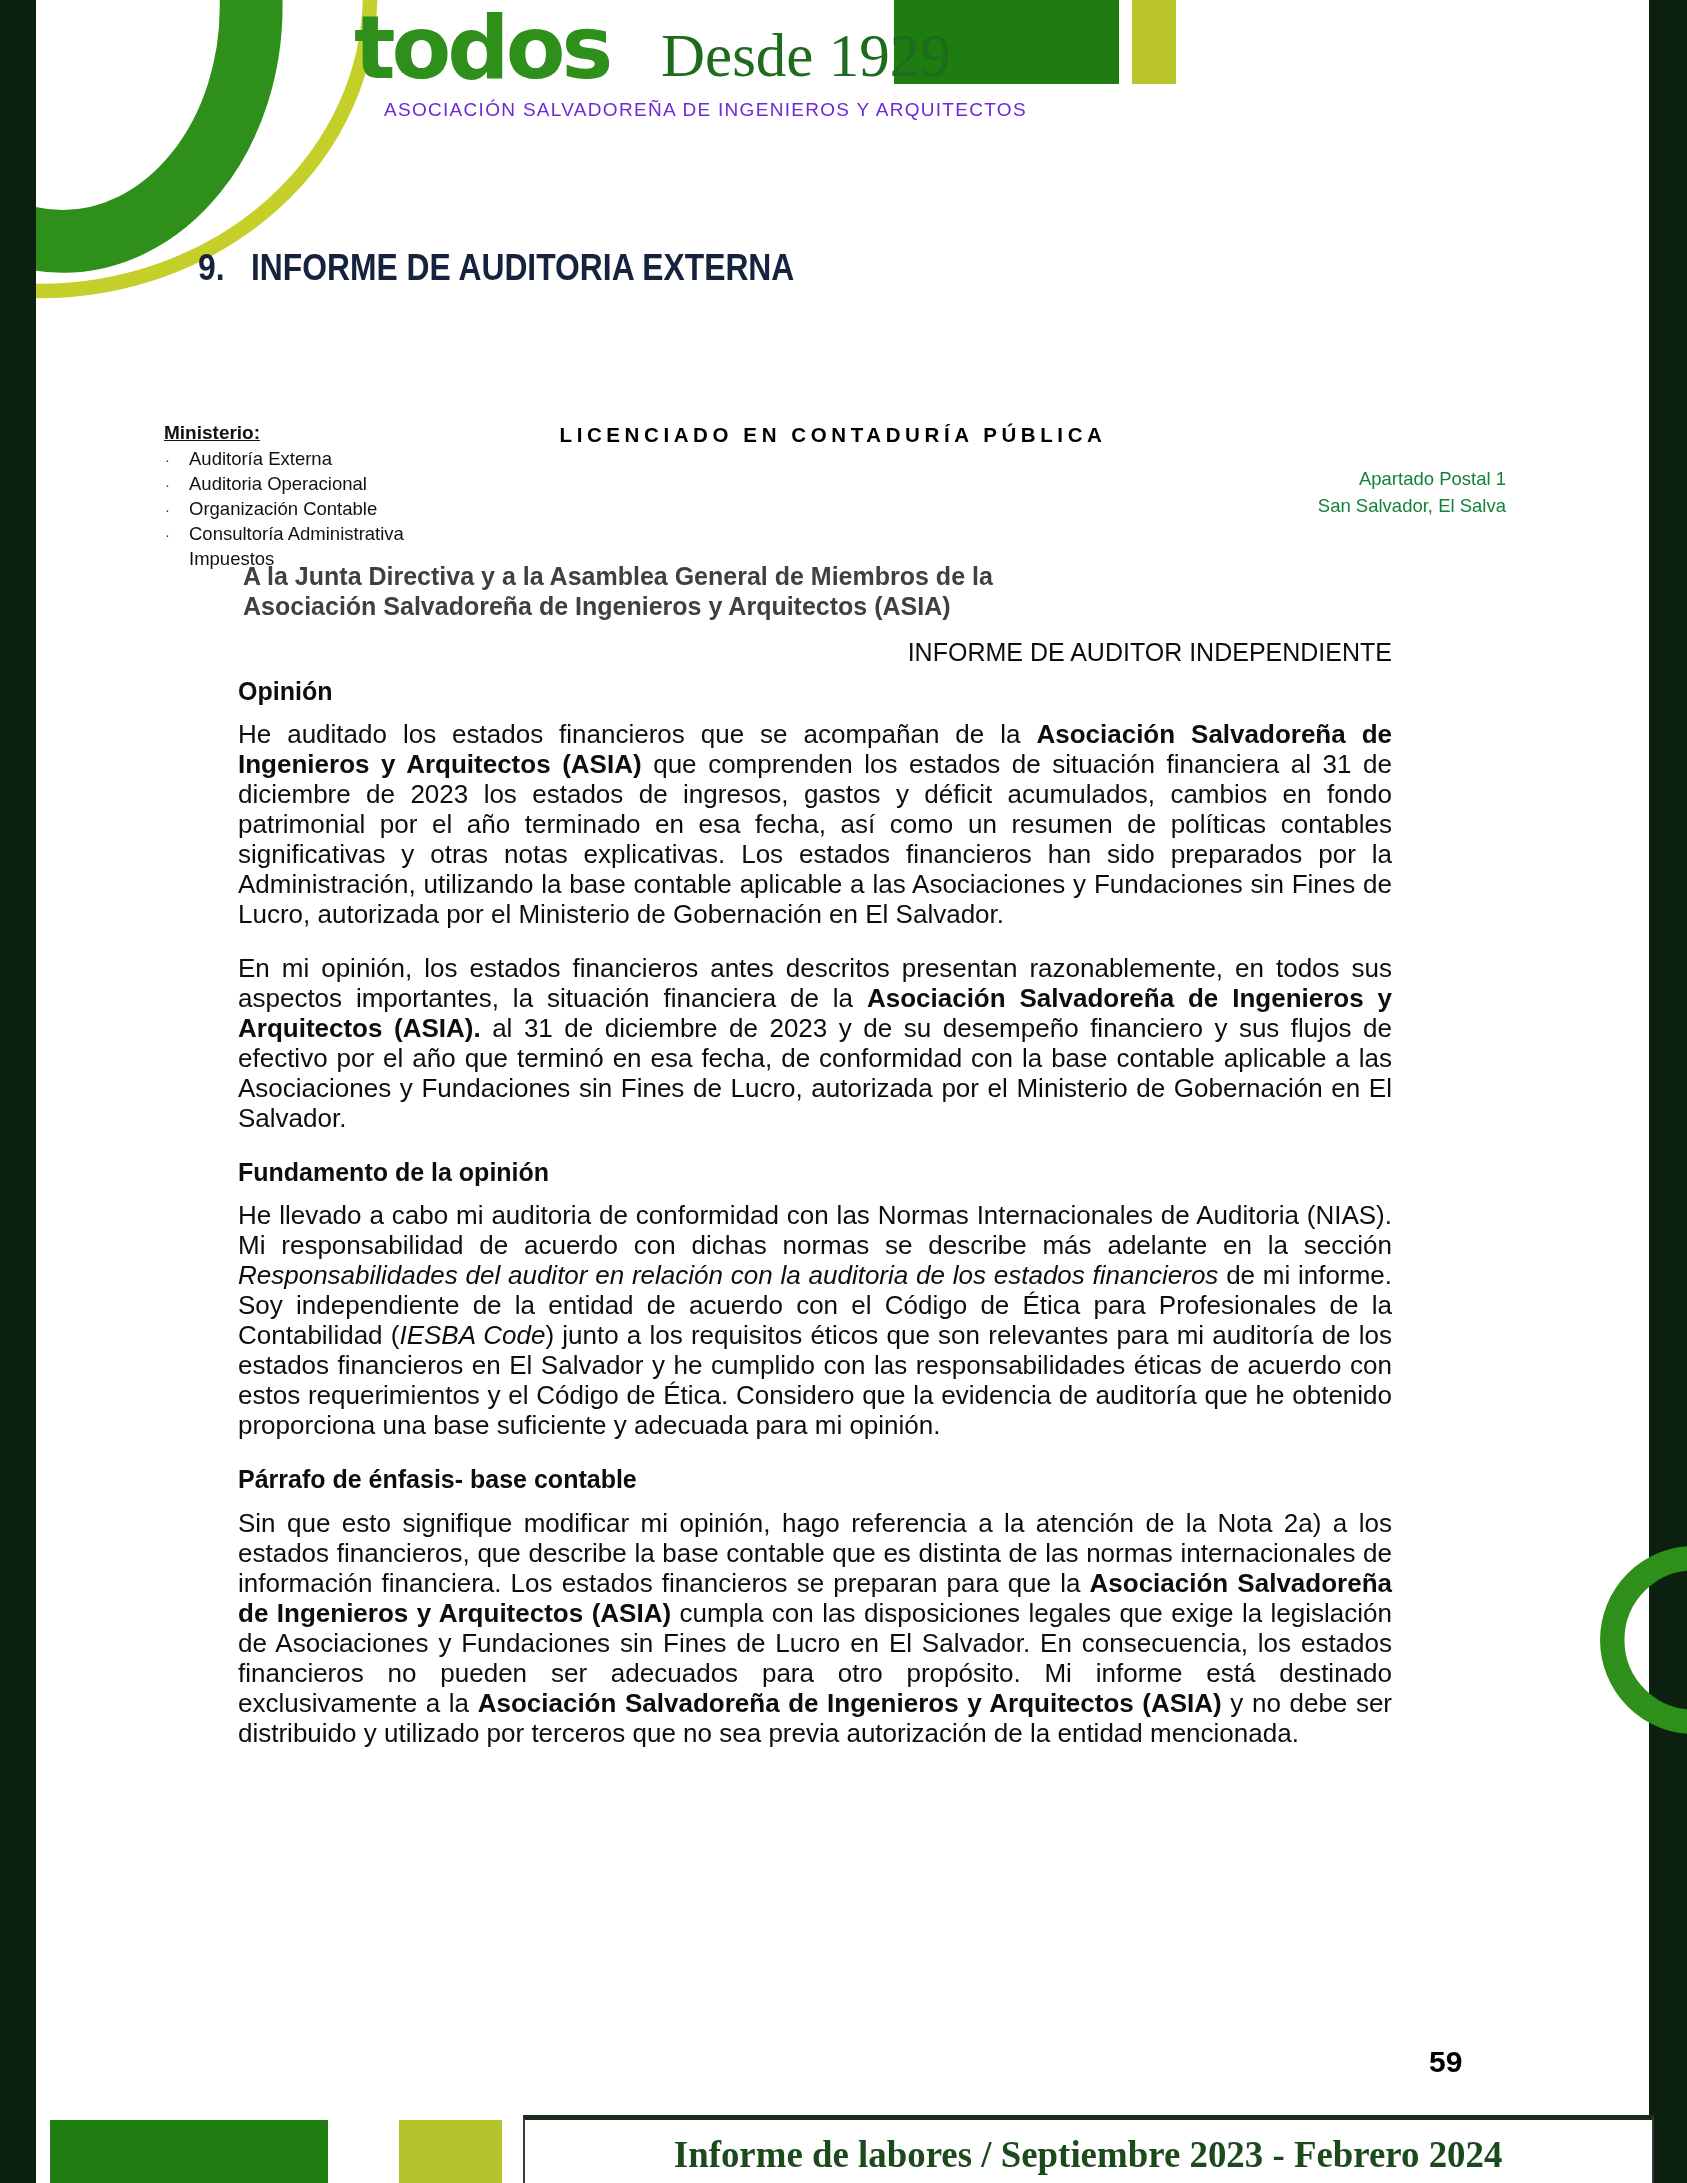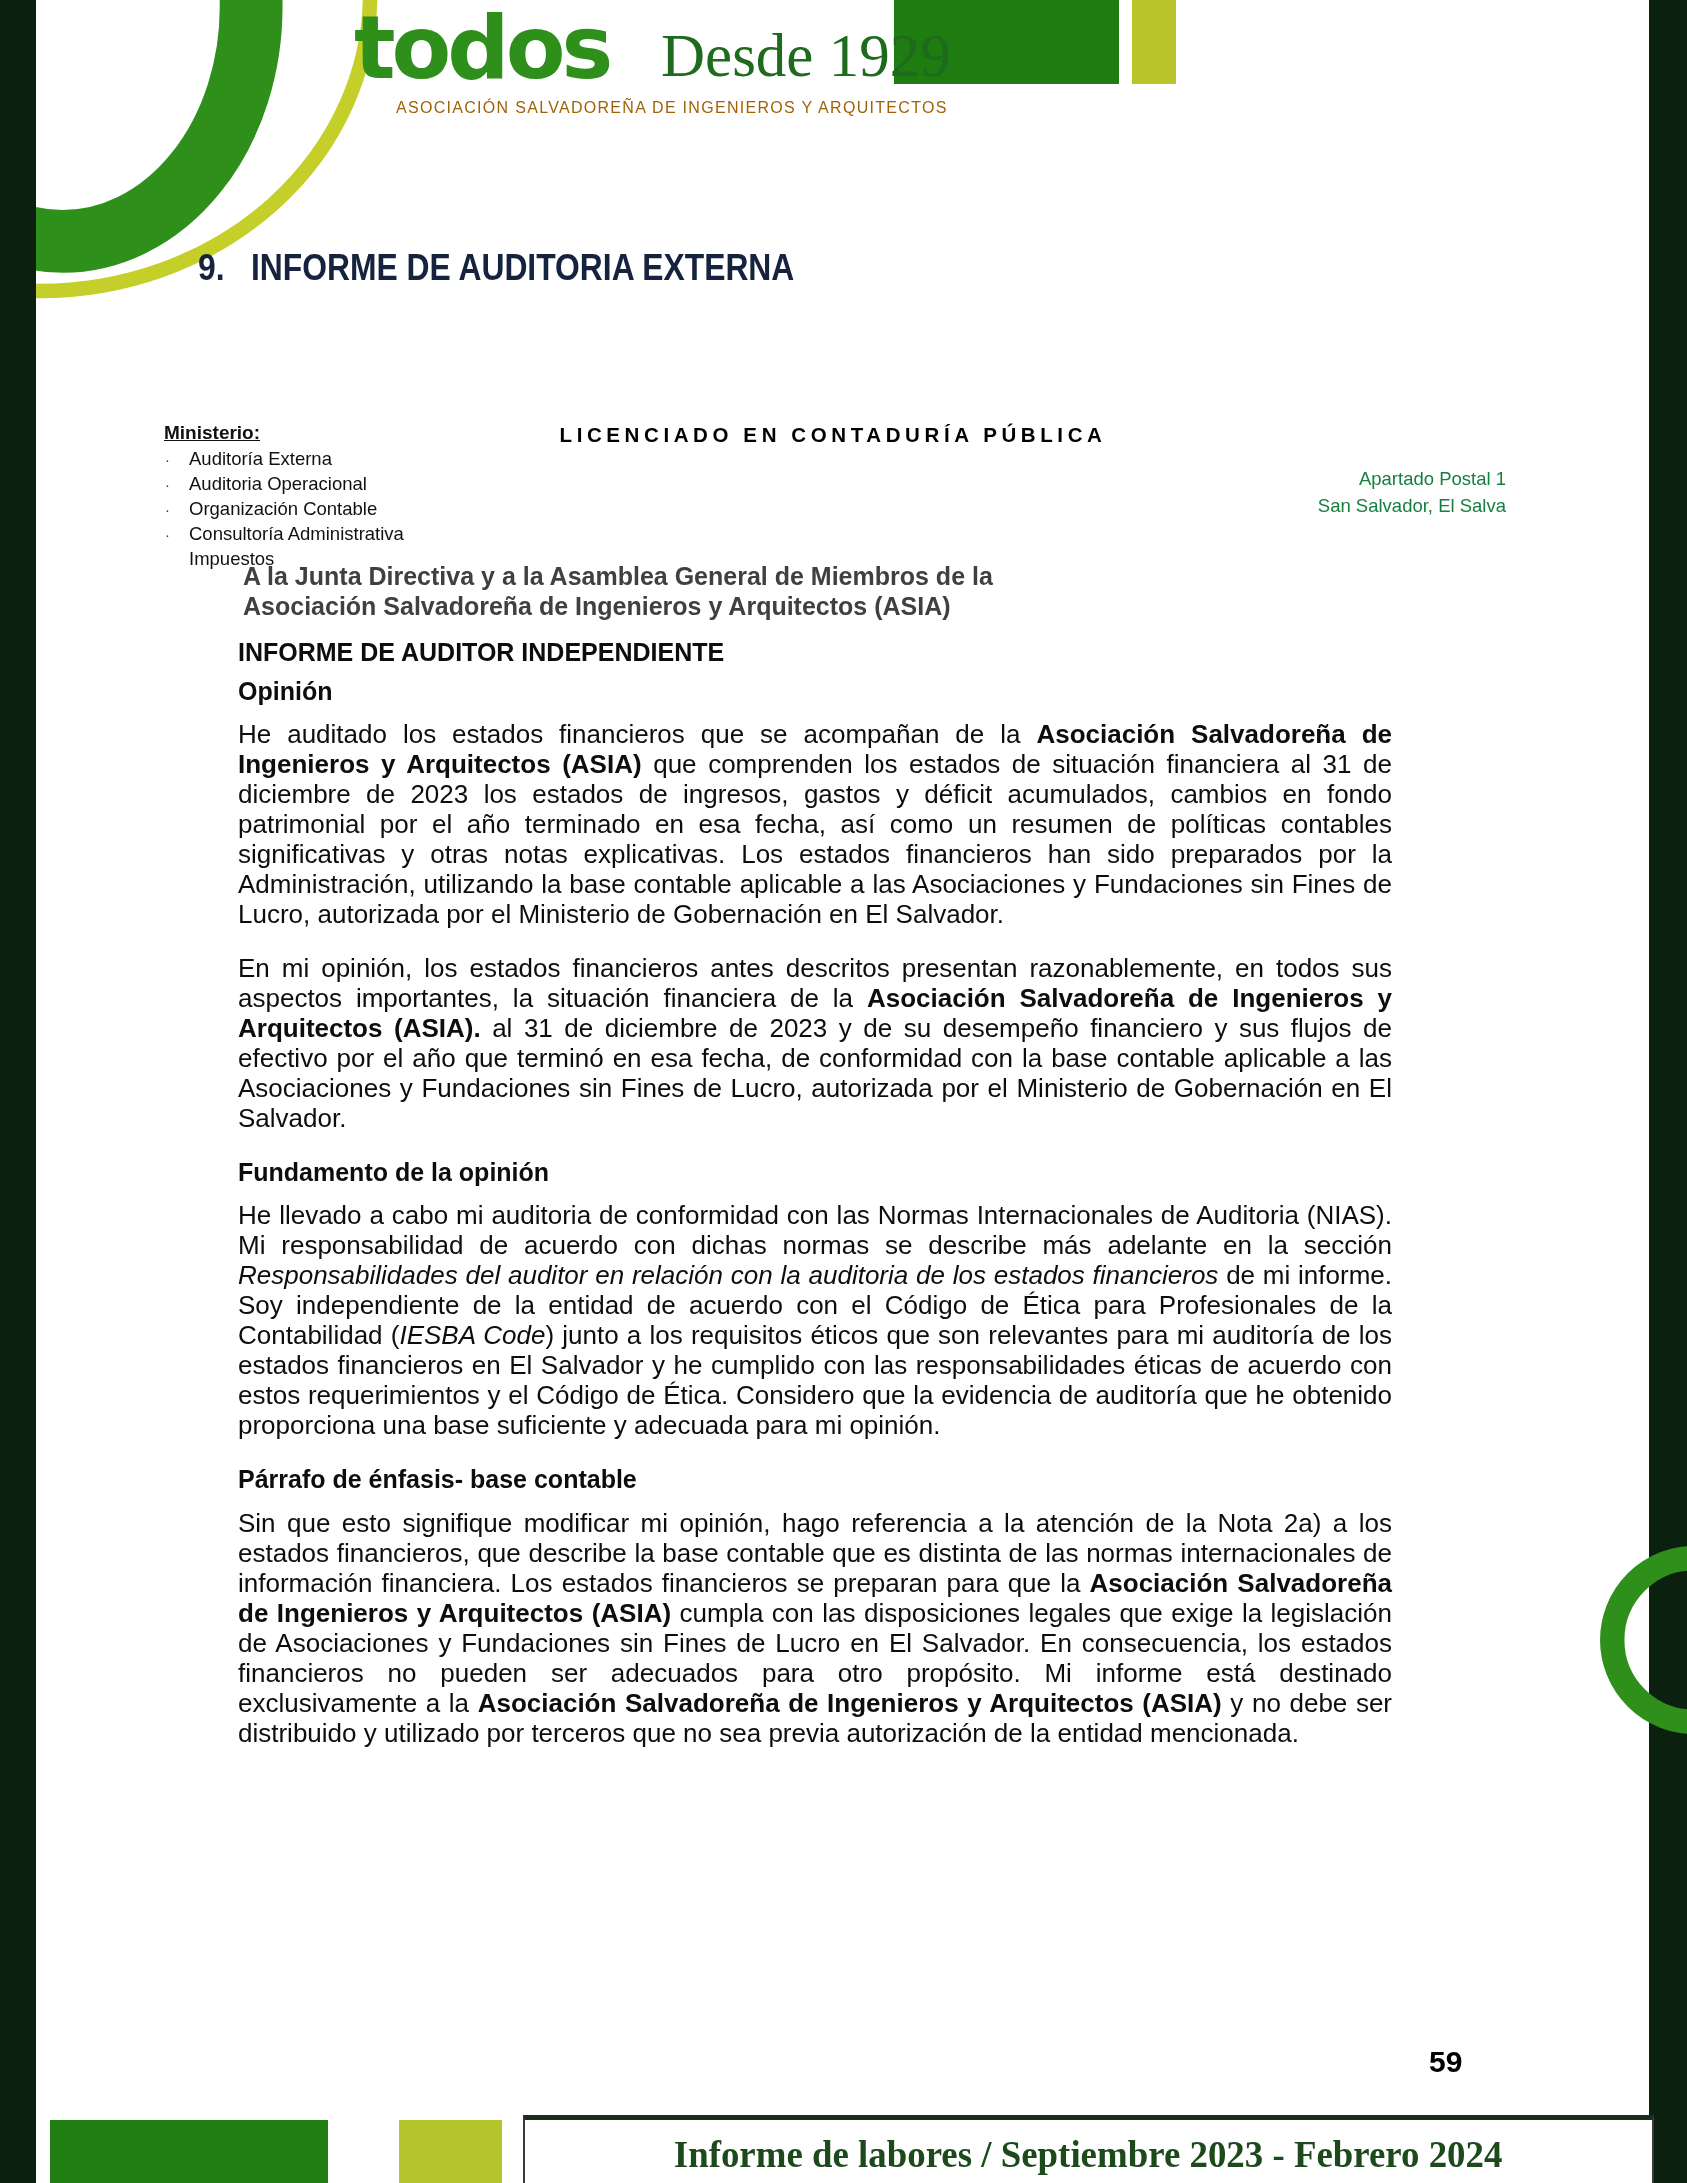--- a/index.html
+++ b/index.html
@@ -17,44 +17,44 @@
   .top-green-rect{position:absolute;left:894px;top:0;width:225px;height:84px;background:#1e7c10;z-index:3;}
   .top-yellow-rect{position:absolute;left:1132px;top:0;width:44px;height:84px;background:#b9c42a;z-index:3;}
   
   .swoosh{position:absolute;left:0;top:0;width:423px;height:311px;z-index:2;}
   .right-ring{position:absolute;left:1587px;top:1541px;width:100px;height:198px;z-index:6;}
   
   .logo-brand{position:absolute;left:354px;top:5.3px;font-family:"DejaVu Sans",sans-serif;
     font-weight:bold;font-size:87px;line-height:1;color:#2e8f1a;letter-spacing:-4px;z-index:3;}
   .logo-since{position:absolute;left:661px;top:25px;font-family:"Liberation Serif",serif;
     font-size:61px;line-height:1;color:#1e6b1e;z-index:3;}
-  .logo-tagline{position:absolute;left:396px;top:99px;font-size:16px;letter-spacing:1.3px;
-    color:#a16207;z-index:3;white-space:nowrap;}
+  .logo-tagline{position:absolute;left:384px;top:99px;font-size:19px;letter-spacing:1.3px;
+    color:#6d28d9;z-index:3;white-space:nowrap;}
   
   .section-heading{position:absolute;left:198px;top:247px;display:flex;gap:22.5px;
     font-size:37px;font-weight:bold;color:#16233f;white-space:nowrap;z-index:5;}
   .section-heading .squeeze{display:inline-block;transform:scaleX(.86);transform-origin:left center;}
   
   .lh-name{position:absolute;left:370px;width:926px;top:361px;text-align:center;
     font-size:30px;font-weight:bold;letter-spacing:1.3px;color:#000;}
   .lh-name .squeeze{display:inline-block;transform:scaleX(.93);transform-origin:center;}
   .lh-title{position:absolute;left:370px;width:926px;top:423px;text-align:center;
     font-size:20.5px;font-weight:bold;letter-spacing:4.6px;color:#000;}
   .lh-services-label{position:absolute;left:164px;top:422px;font-size:19px;font-weight:bold;
     text-decoration:underline;color:#111;}
   .lh-services{position:absolute;left:165px;top:448px;font-size:18.5px;color:#111;}
   .svc-row{display:flex;align-items:baseline;height:25px;}
   .svc-bullet{width:24px;font-size:14.6px;color:#333;}
   .lh-address{position:absolute;right:181px;top:434px;text-align:right;font-size:18.5px;
     line-height:26.5px;color:#15803d;white-space:nowrap;margin-top:32px;}
   
   .salutation{position:absolute;left:243px;top:561px;font-size:25px;font-weight:bold;
     line-height:30px;color:#404040;white-space:nowrap;}
-  .report-title{position:absolute;left:238px;width:1154px;top:638px;text-align:left;
-    font-size:25px;font-weight:bold;color:#0d0d0d;}
+  .report-title{position:absolute;left:238px;width:1154px;top:638px;text-align:right;
+    font-size:25px;font-weight:normal;color:#0d0d0d;}
   .letter-body{position:absolute;left:238px;top:676px;width:1154px;font-size:26px;
     line-height:30px;color:#0d0d0d;}
   .body-heading{font-weight:bold;font-size:25px;margin:20px 0 13.2px;}
   .body-heading:first-child{margin-top:0;}
   .body-para{margin:0 0 24px;text-align:justify;}
   .b{font-weight:bold;}
   .i{font-style:italic;}
   
   .page-number{position:absolute;left:1429px;top:2045px;font-size:30px;font-weight:bold;color:#000;}
   .footer-green-rect{position:absolute;left:50px;top:2120px;width:278px;height:63px;background:#1f7d11;}

